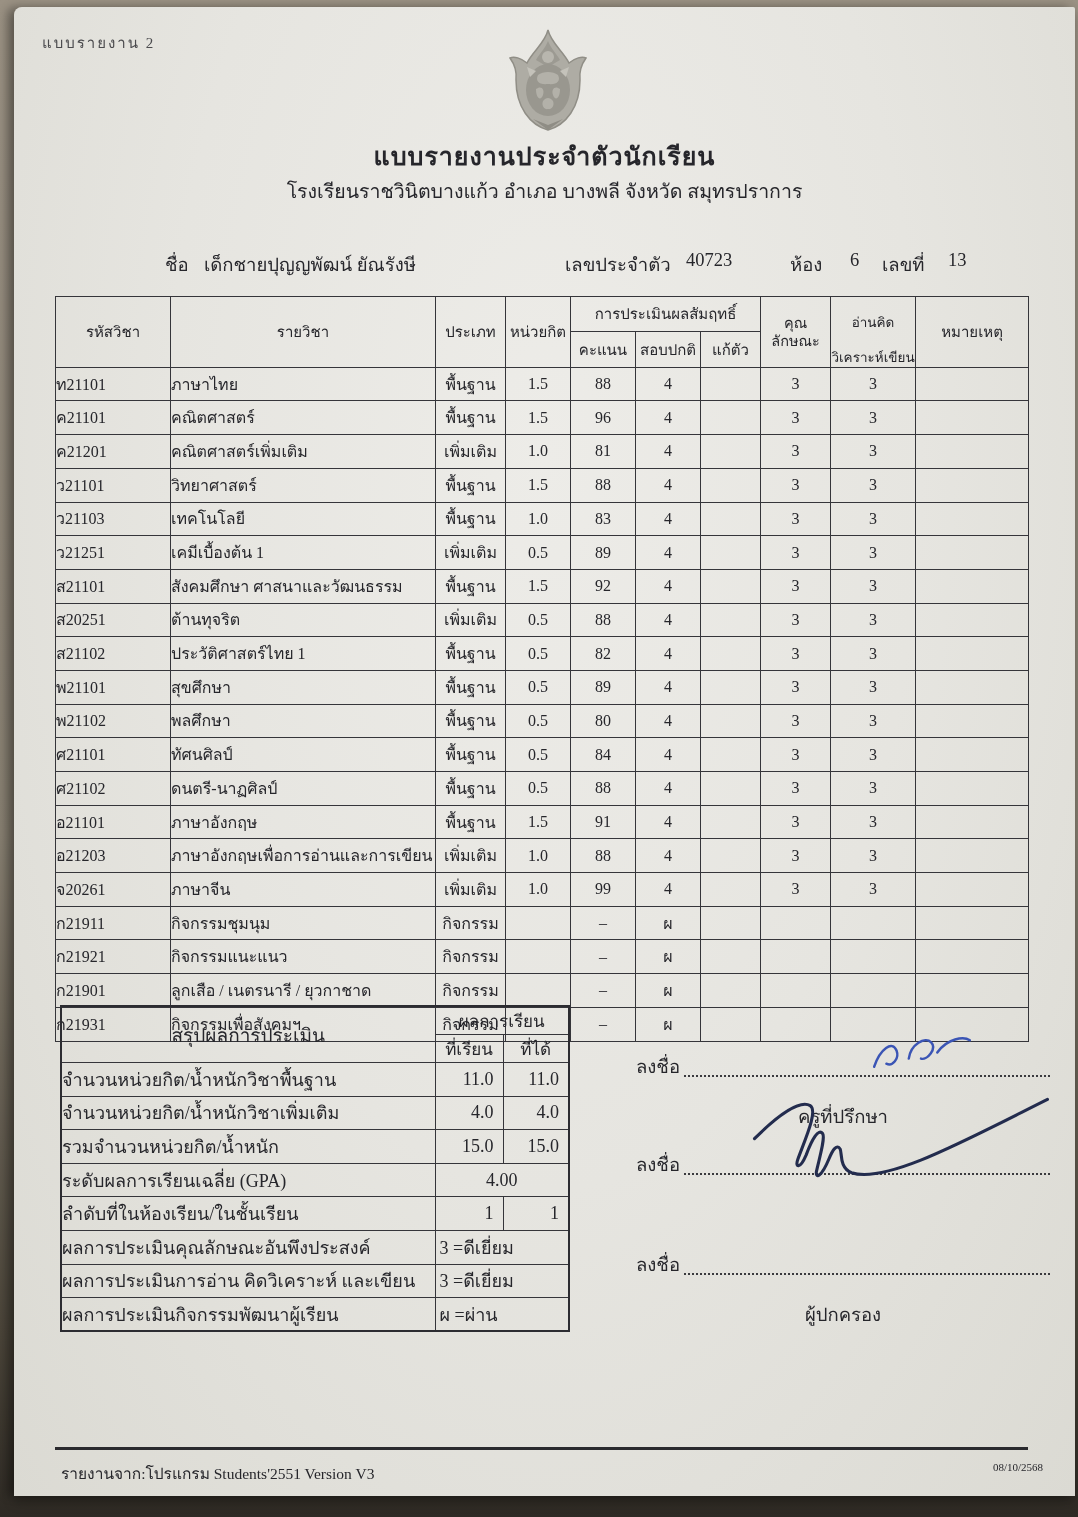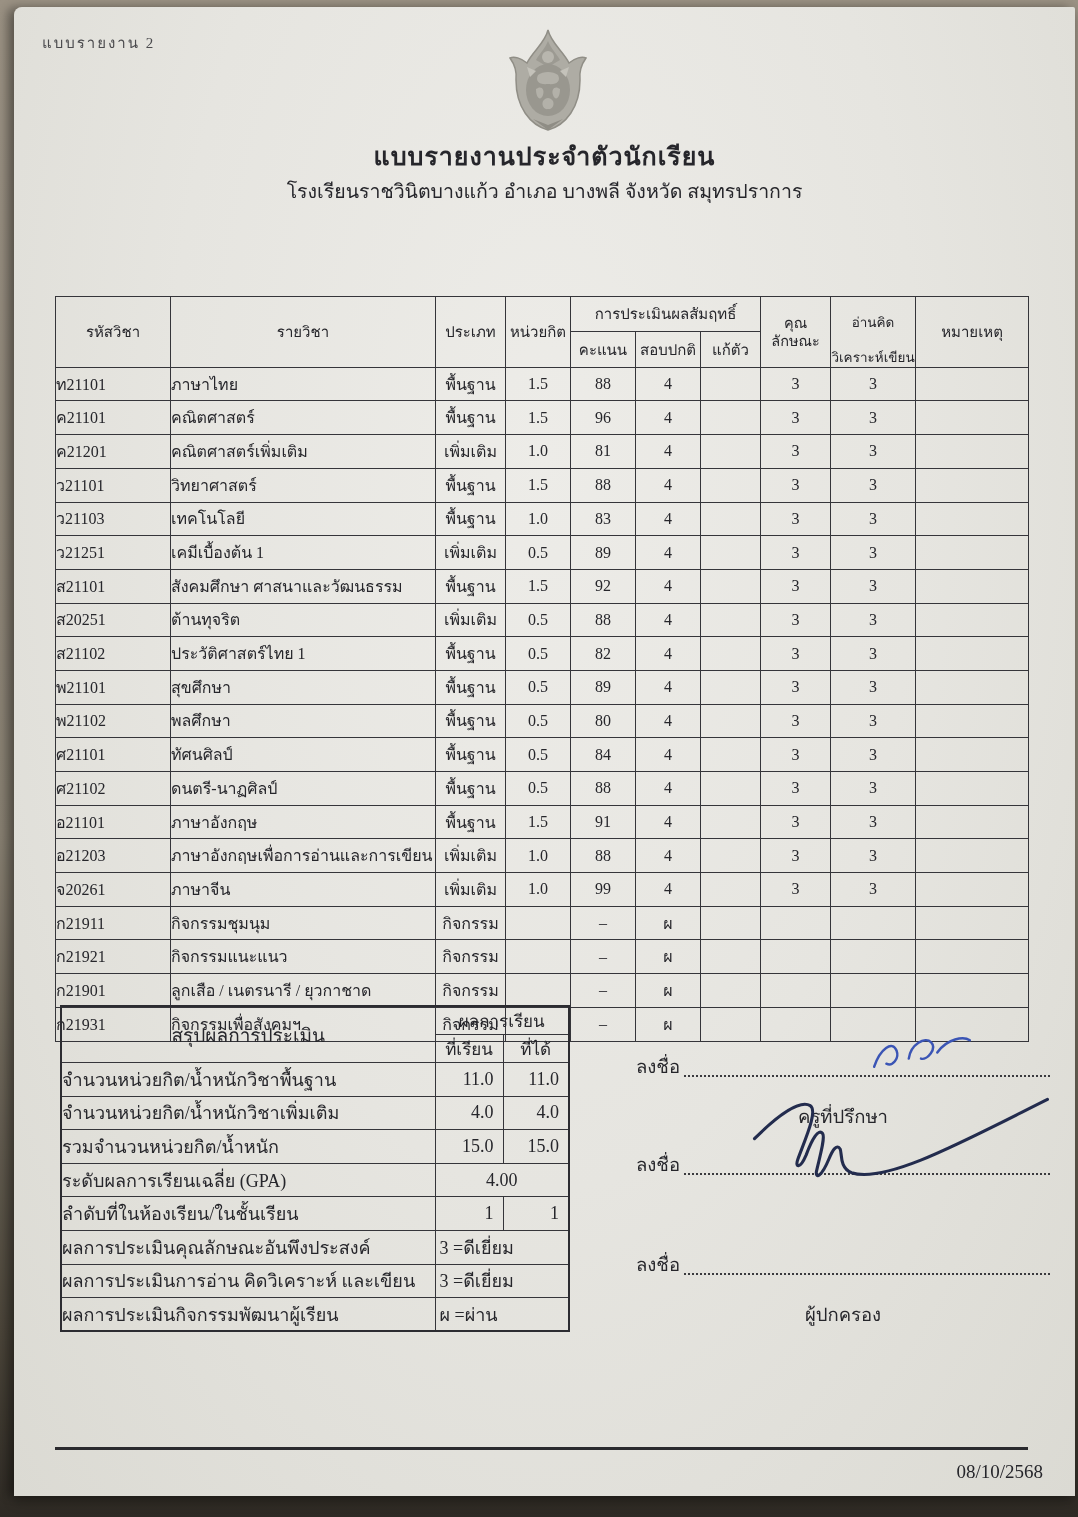--- a/index.html
+++ b/index.html
@@ -62,21 +62,21 @@
   .sig3{top:1246px;}
   .sig-row{display:flex;align-items:flex-end;font-size:18.5px;height:26px;}
   .dotleader{flex:1;border-bottom:2.5px dotted #3a3a3e;margin-bottom:4px;margin-left:4px;}
   .sig-role{text-align:center;font-size:18.5px;margin-top:21px;}
   .sig-ink{position:absolute;pointer-events:none;}
   .ink1{left:230px;top:-26px;width:112px;height:48px;}
   .ink2{left:110px;top:-68px;width:310px;height:98px;}
 
   .footer-rule{position:absolute;left:41px;top:1440px;width:973px;height:2.5px;background:#2a2a2e;}
   .footer-left{position:absolute;left:47px;top:1454px;font-size:15.5px;}
-  .footer-right{position:absolute;right:32px;top:1454px;font-size:19px;margin-left:24px;}
+  .footer-right{position:absolute;right:32px;top:1454px;font-size:11px;margin-left:24px;}
 </style>
 </head>
 <body>
 
 <div class="paper">
 
   <div class="form-label">แบบรายงาน 2</div>
 
   <div class="crest">
     <svg width="90" height="110" viewBox="0 0 90 110">
@@ -86,20 +86,30 @@
       <ellipse cx="45" cy="63" rx="22" ry="26" fill="#99978f"></ellipse>
       <path d="M35 48 C40 44 50 44 55 48 C58 54 54 58 45 57 C36 58 32 54 35 48 Z M33 62 C38 58 42 62 40 68 C38 74 33 72 33 62 Z M57 62 C52 58 48 62 50 68 C52 74 57 72 57 62 Z M40 74 C43 70 47 70 50 74 C52 79 48 83 45 82 C42 83 38 79 40 74 Z" fill="#b3b1a9"></path>
       <path d="M24 40 L33 44 L27 50 Z M66 40 L57 44 L63 50 Z" fill="#c4c2ba"></path>
       <path d="M30 92 L45 98 L60 92 L45 103 Z" fill="#8f8d85"></path>
     </svg>
   </div>
 
   <div class="title">แบบรายงานประจำตัวนักเรียน</div>
   <div class="school-line">โรงเรียนราชวินิตบางแก้ว    อำเภอ บางพลี    จังหวัด สมุทรปราการ</div>
 
+  <div class="student-line">
+    <span class="sl-name-label">ชื่อ</span>
+    <span class="sl-name">เด็กชายปุญญพัฒน์  ยัณรังษี</span>
+    <span class="sl-id-label">เลขประจำตัว</span>
+    <span class="sl-id">40723</span>
+    <span class="sl-room-label">ห้อง</span>
+    <span class="sl-room">6</span>
+    <span class="sl-no-label">เลขที่</span>
+    <span class="sl-no">13</span>
+  </div>
 
   <table class="grades">
     <colgroup>
       <col style="width:115px">
         <col style="width:265px">
         <col style="width:70px">
         <col style="width:65px">
       <col style="width:65px">
         <col style="width:65px">
         <col style="width:60px">
@@ -472,15 +482,16 @@
 
   <div class="sig sig3">
     <div class="sig-row">
       <span>ลงชื่อ</span>
       <span class="dotleader"></span>
     </div>
     <div class="sig-role">ผู้ปกครอง</div>
   </div>
 
   <div class="footer-rule"></div>
+  <div class="footer-left">รายงานจาก:โปรแกรม Students'2551 Version V3</div>
   <div class="footer-right">08/10/2568</div>
 
 </div>
 
 </body></html>

